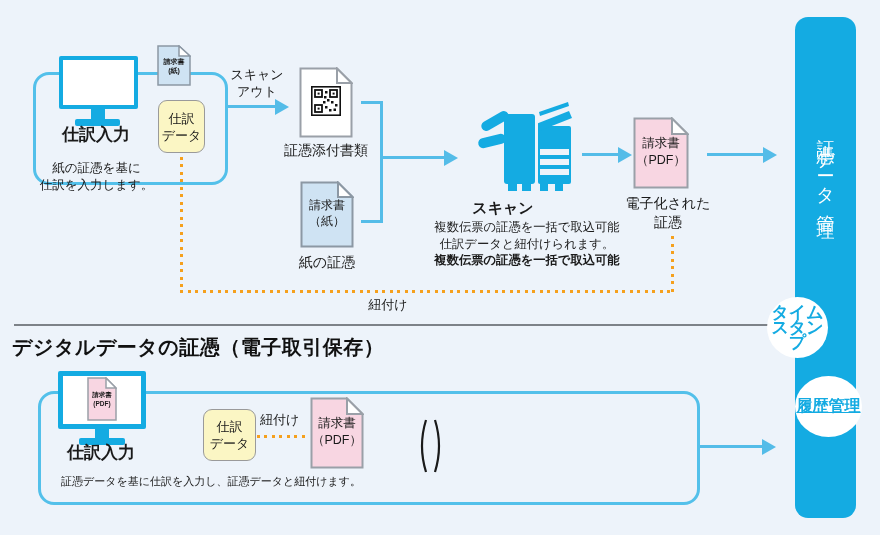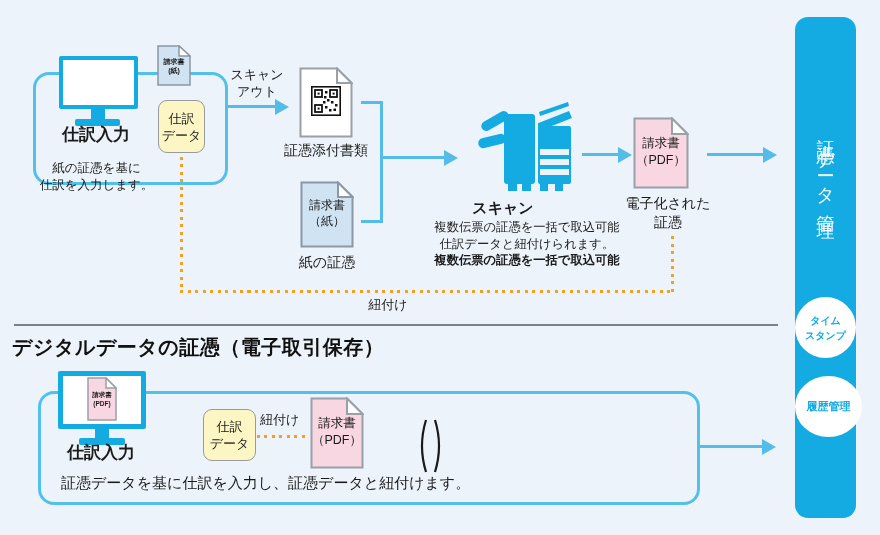--- a/index.html
+++ b/index.html
@@ -194,21 +194,21 @@
       <path d="M1,1 H19 L29,11 V43 H1 Z" fill="#f8d6e2" stroke="#9aa0a8" stroke-width="1.5"></path>
       <path d="M19,1 V11 H29 Z" fill="#ffffff" stroke="#9aa0a8" stroke-width="1.5"></path>
     </svg>
     <div class="doc-text-sm" style="top:14px;font-size:6.5px;">
       <div>請求書</div>
       <div>(PDF)</div>
     </div>
   </div>
 
   <div class="abs bold" style="left:51px;top:441px;width:100px;text-align:center;font-size:17px;">仕訳入力</div>
-  <div class="abs" style="left:61px;top:474px;font-size:15px;white-space:nowrap;">証憑データを基に仕訳を入力し、証憑データと紐付けます。</div>
+  <div class="abs" style="left:61px;top:474px;font-size:11px;white-space:nowrap;">証憑データを基に仕訳を入力し、証憑データと紐付けます。</div>
 
   <div class="abs ybox" style="left:203px;top:409px;width:53px;height:52px;">
     <div>仕訳</div>
     <div>データ</div>
   </div>
 
   <div class="abs" style="left:260px;top:411px;width:50px;font-size:13px;">紐付け</div>
   <div class="abs dot-h" style="left:257px;top:435px;width:52px;"></div>
 
   <div class="abs" style="left:310px;top:397px;width:54px;height:72px;">
@@ -230,21 +230,21 @@
       <path d="M2,1 Q10,27 2,53" fill="none" stroke="#1a1a1a" stroke-width="2.2"></path>
     </svg>
   </div>
 
   <div class="abs arr" style="left:700px;top:445px;width:62px;"></div>
 
   <div class="abs bar" style="left:795px;top:17px;width:61px;height:501px;"></div>
   <div class="abs" style="left:795px;top:60px;width:61px;height:220px;display:flex;align-items:center;justify-content:center;">
     <div class="vtext">証憑データ管理</div>
   </div>
-  <div class="abs badge" style="left:795px;top:297px;width:61px;height:61px;font-size:10px;line-height:15px;">
+  <div class="abs badge" style="left:767px;top:297px;width:61px;height:61px;font-size:17px;line-height:15px;">
     <div>タイム</div>
     <div>スタンプ</div>
   </div>
-  <div class="abs badge" style="left:795px;top:376px;width:67px;height:61px;font-size:11px;">
+  <div class="abs badge" style="left:795px;top:376px;width:67px;height:61px;font-size:16px;text-decoration:underline;">
     <div>履歴管理</div>
   </div>
 
 </div>
 
 </body></html>

